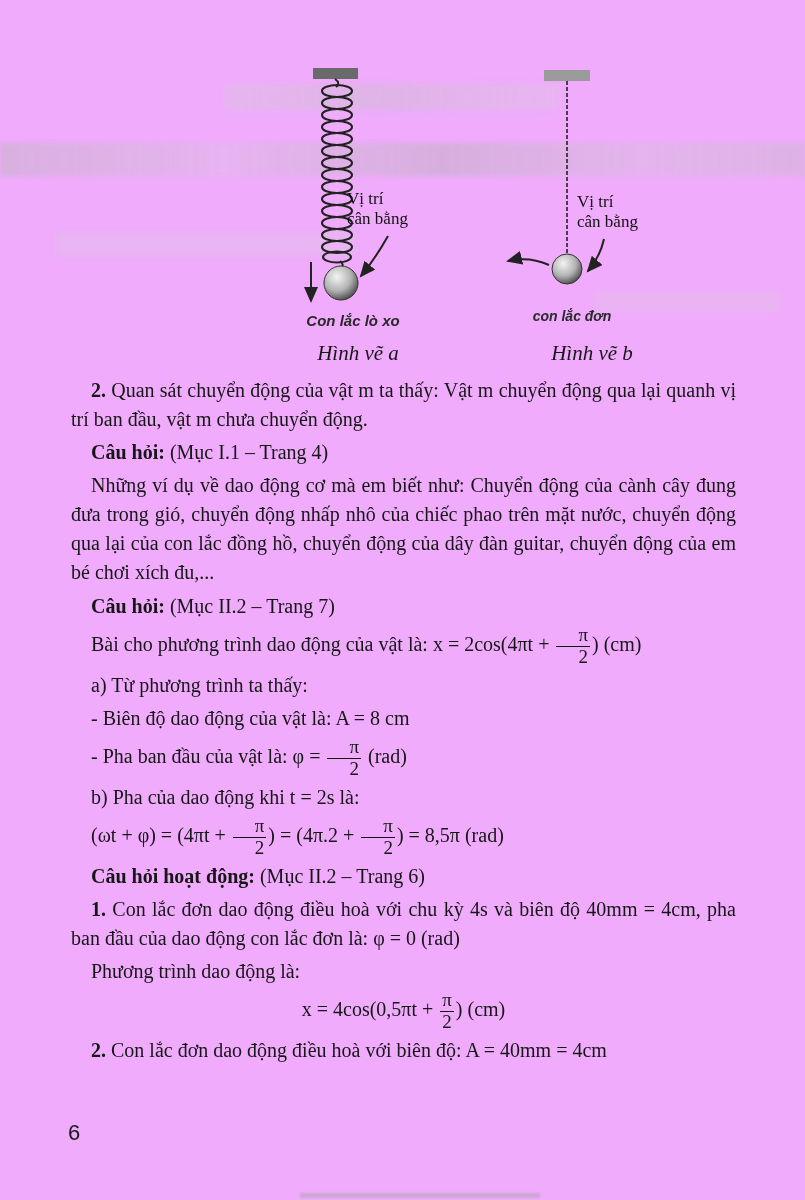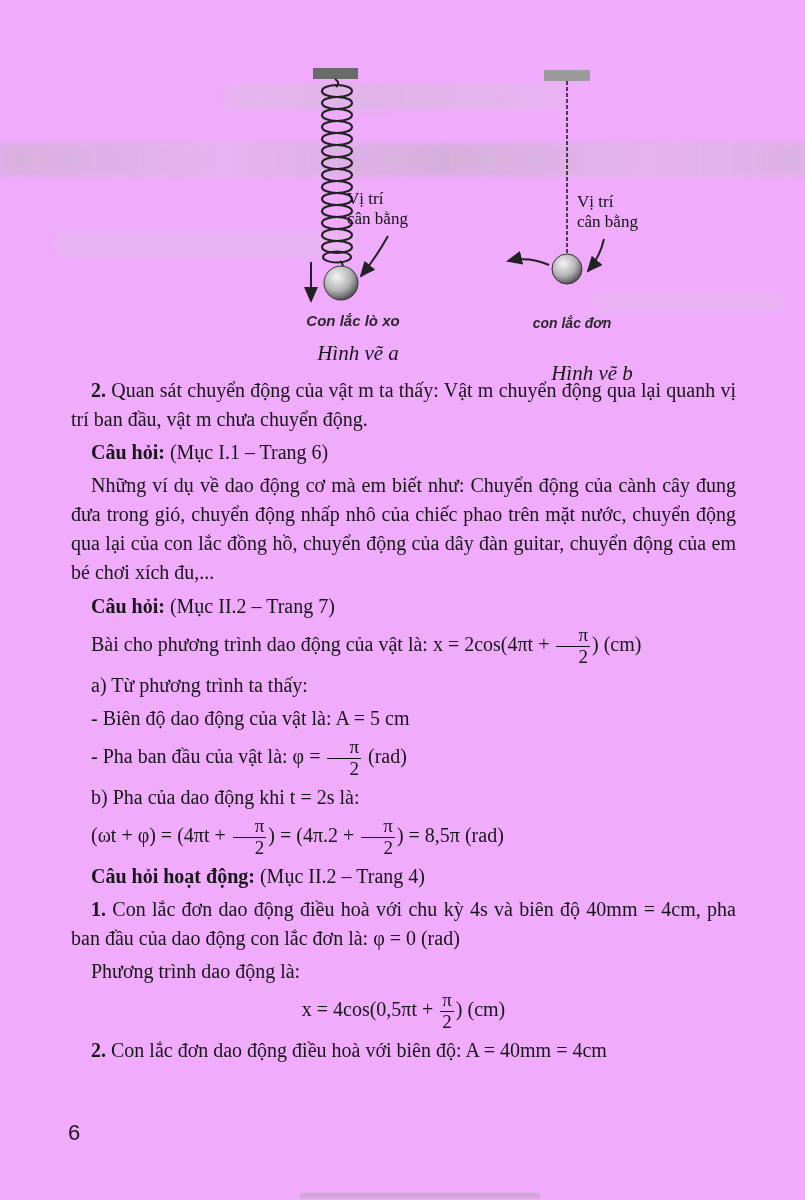--- a/index.html
+++ b/index.html
@@ -115,54 +115,54 @@
 
   <div class="eq-pos" style="left:347px;top:189px;">
     <div>Vị trí</div>
     <div>cân bằng</div>
   </div>
   <div class="eq-pos" style="left:577px;top:192px;">
     <div>Vị trí</div>
     <div>cân bằng</div>
   </div>
   <div class="fig-caption" style="left:297px;top:312px;width:112px;">Con lắc lò xo</div>
-  <div class="fig-caption" style="left:517px;top:315px;width:110px;font-size:14px;">con lắc đơn</div>
+  <div class="fig-caption" style="left:517px;top:308px;width:110px;font-size:14px;">con lắc đơn</div>
   <div class="fig-label" style="left:293px;top:341px;width:130px;">Hình vẽ a</div>
-  <div class="fig-label" style="left:527px;top:341px;width:130px;margin-top:20px;">Hình vẽ b</div>
+  <div class="fig-label" style="left:527px;top:341px;width:130px;">Hình vẽ b</div>
 
   <div class="textblock">
     <p><b>2.</b><span> Quan sát chuyển động của vật m ta thấy: Vật m chuyển động qua lại quanh vị trí ban đầu, vật m chưa chuyển động.</span></p>
-    <p><b>Câu hỏi:</b><span> (Mục I.1 – Trang 6)</span></p>
+    <p><b>Câu hỏi:</b><span> (Mục I.1 – Trang 4)</span></p>
     <p><span>Những ví dụ về dao động cơ mà em biết như: Chuyển động của cành cây đung đưa trong gió, chuyển động nhấp nhô của chiếc phao trên mặt nước, chuyển động qua lại của con lắc đồng hồ, chuyển động của dây đàn guitar, chuyển động của em bé chơi xích đu,...</span></p>
     <p class="sp"><b>Câu hỏi:</b><span> (Mục II.2 – Trang 7)</span></p>
 
     <p class="eqline"><span>Bài cho phương trình dao động của vật là: x = 2cos(4πt + </span><span class="frac">
           <span class="fnum">π</span>
           <span class="fden">2</span>
         </span><span>) (cm)</span></p>
 
     <p class="noj"><span>a) Từ phương trình ta thấy:</span></p>
-    <p class="noj"><span>- Biên độ dao động của vật là: A = 5 cm</span></p>
+    <p class="noj"><span>- Biên độ dao động của vật là: A = 8 cm</span></p>
 
     <p class="eqline"><span>- Pha ban đầu của vật là: φ = </span><span class="frac">
           <span class="fnum">π</span>
           <span class="fden">2</span>
         </span><span> (rad)</span></p>
 
     <p class="noj"><span>b) Pha của dao động khi t = 2s là:</span></p>
 
     <p class="eqline"><span>(ωt + φ) = (4πt + </span><span class="frac">
           <span class="fnum">π</span>
           <span class="fden">2</span>
         </span><span>) = (4π.2 + </span><span class="frac">
           <span class="fnum">π</span>
           <span class="fden">2</span>
         </span><span>) = 8,5π (rad)</span></p>
 
-    <p><b>Câu hỏi hoạt động:</b><span> (Mục II.2 – Trang 4)</span></p>
+    <p><b>Câu hỏi hoạt động:</b><span> (Mục II.2 – Trang 6)</span></p>
     <p><b>1.</b><span> Con lắc đơn dao động điều hoà với chu kỳ 4s và biên độ 40mm = 4cm, pha ban đầu của dao động con lắc đơn là: φ = 0 (rad)</span></p>
     <p><span>Phương trình dao động là:</span></p>
 
     <p class="eqline eqcenter"><span>x = 4cos(0,5πt + </span><span class="frac">
           <span class="fnum">π</span>
           <span class="fden">2</span>
         </span><span>) (cm)</span></p>
 
     <p><b>2.</b><span> Con lắc đơn dao động điều hoà với biên độ: A = 40mm = 4cm</span></p>
   </div>

